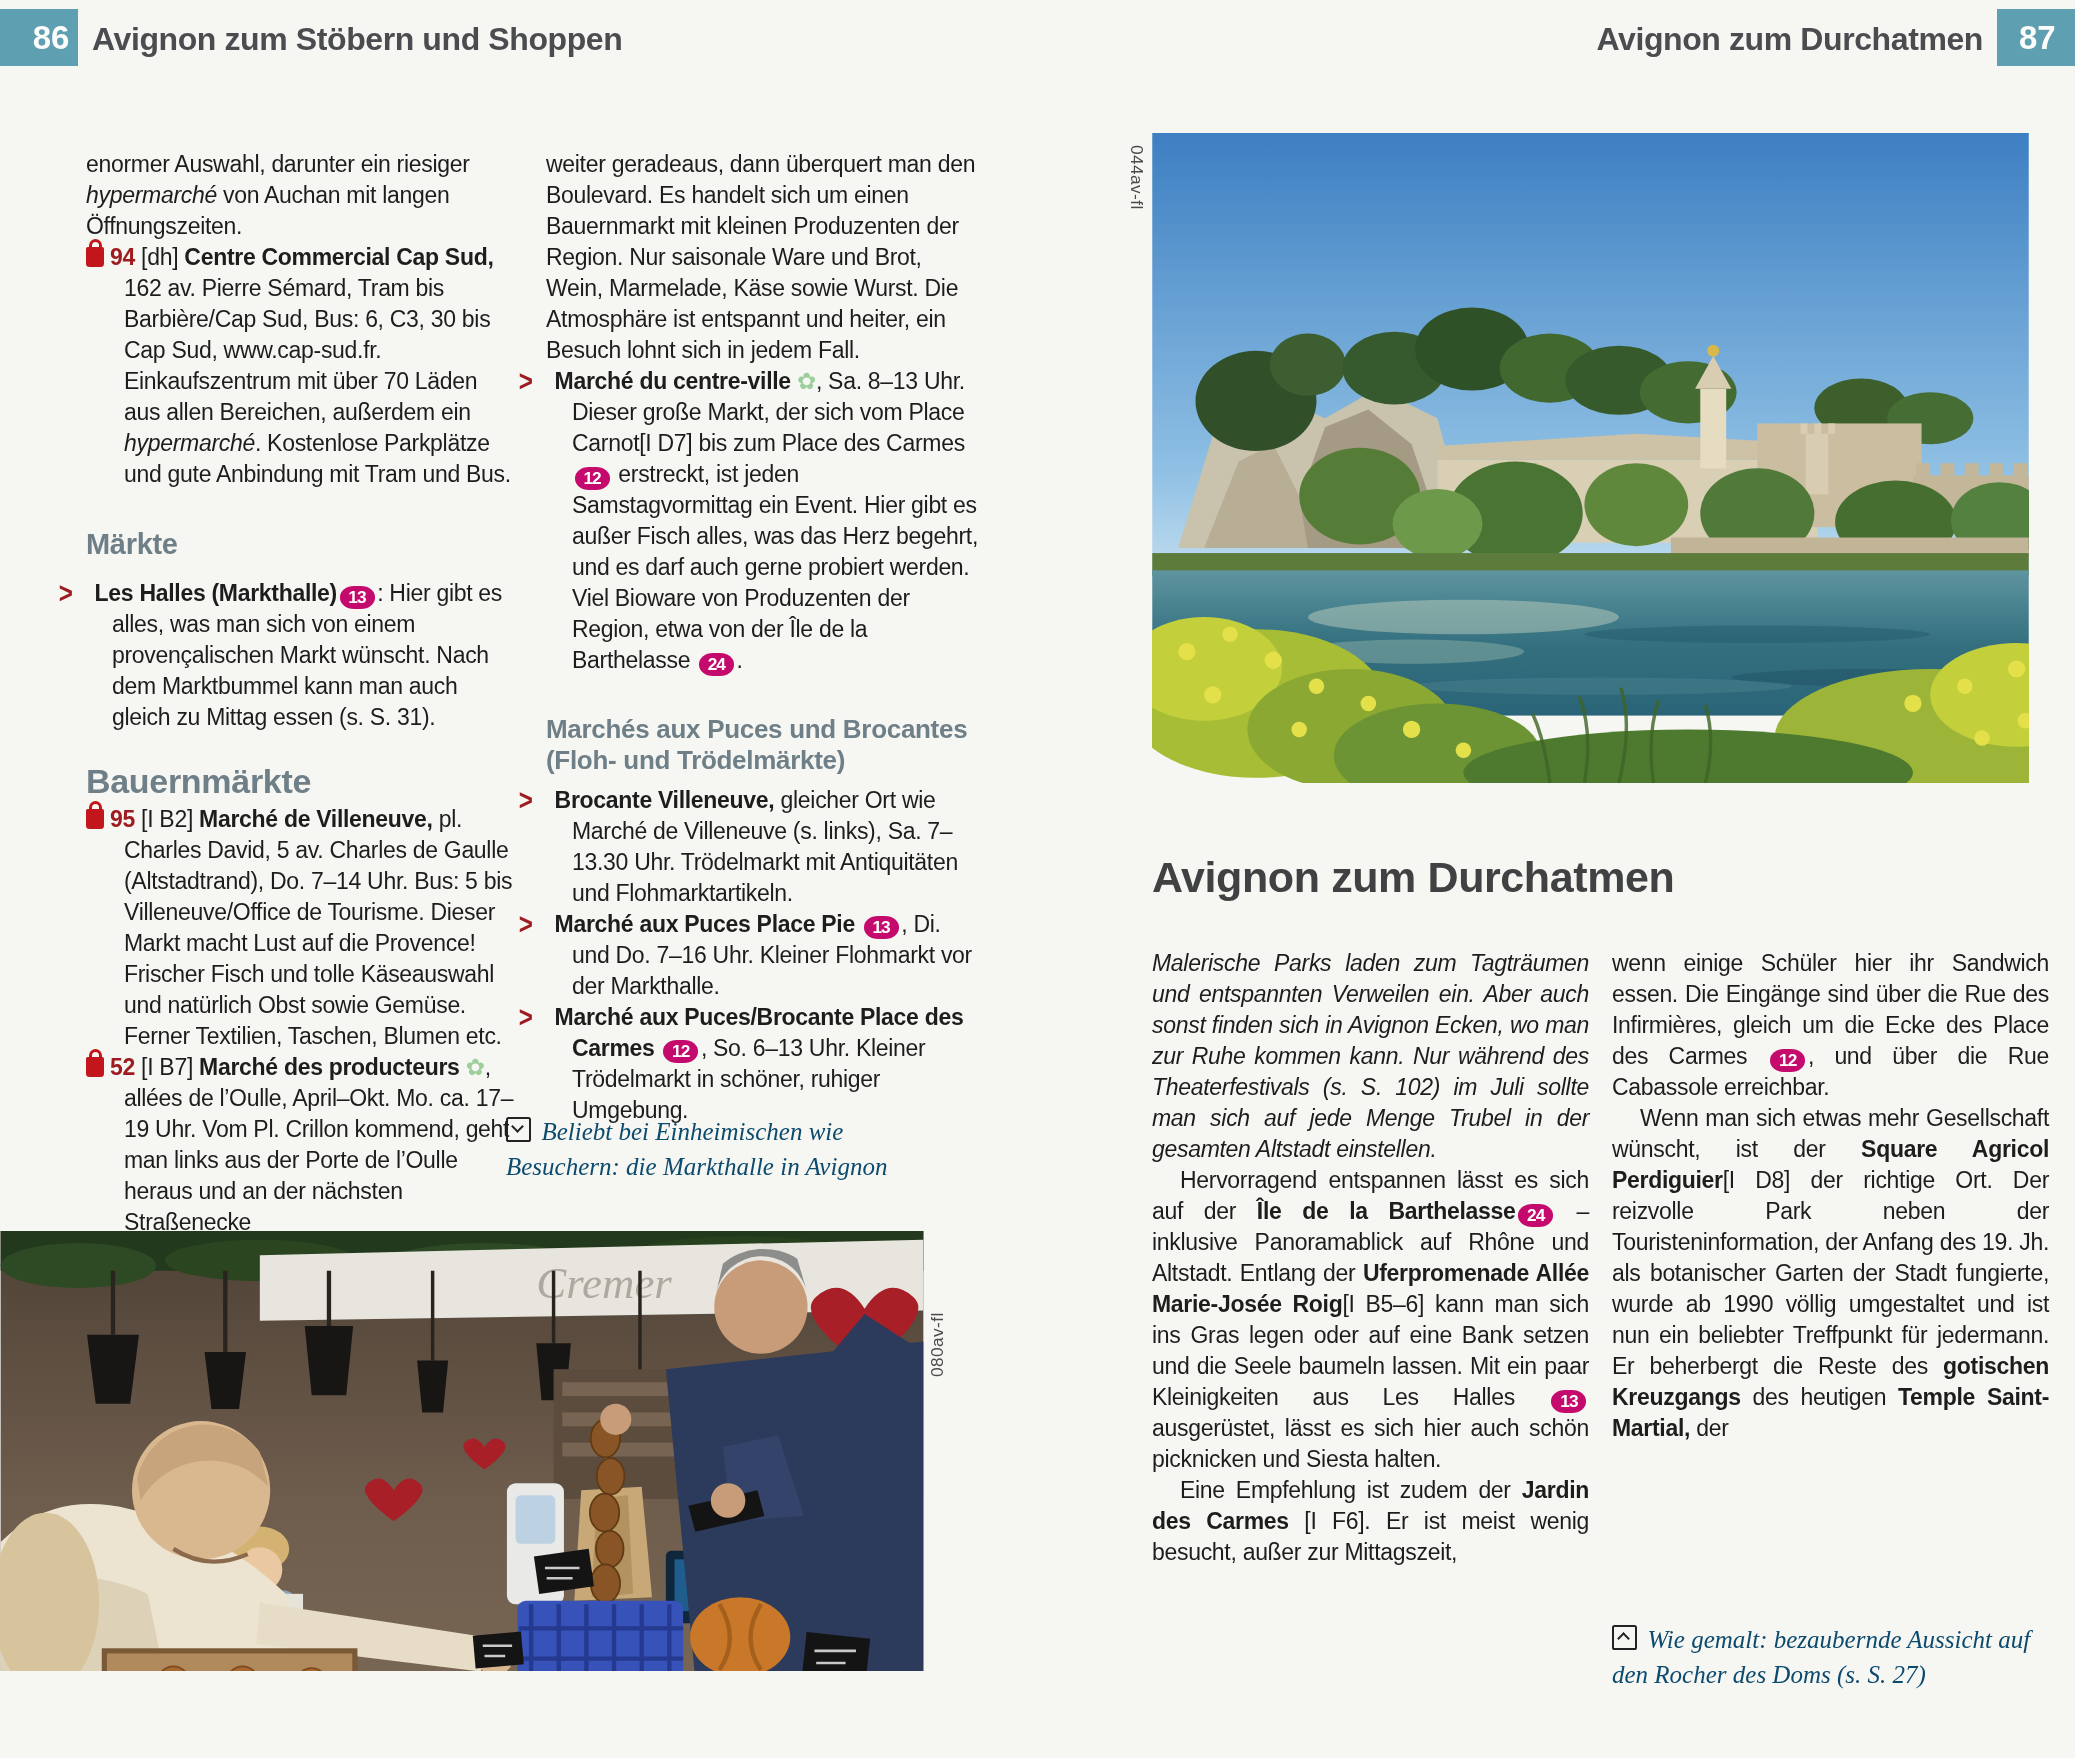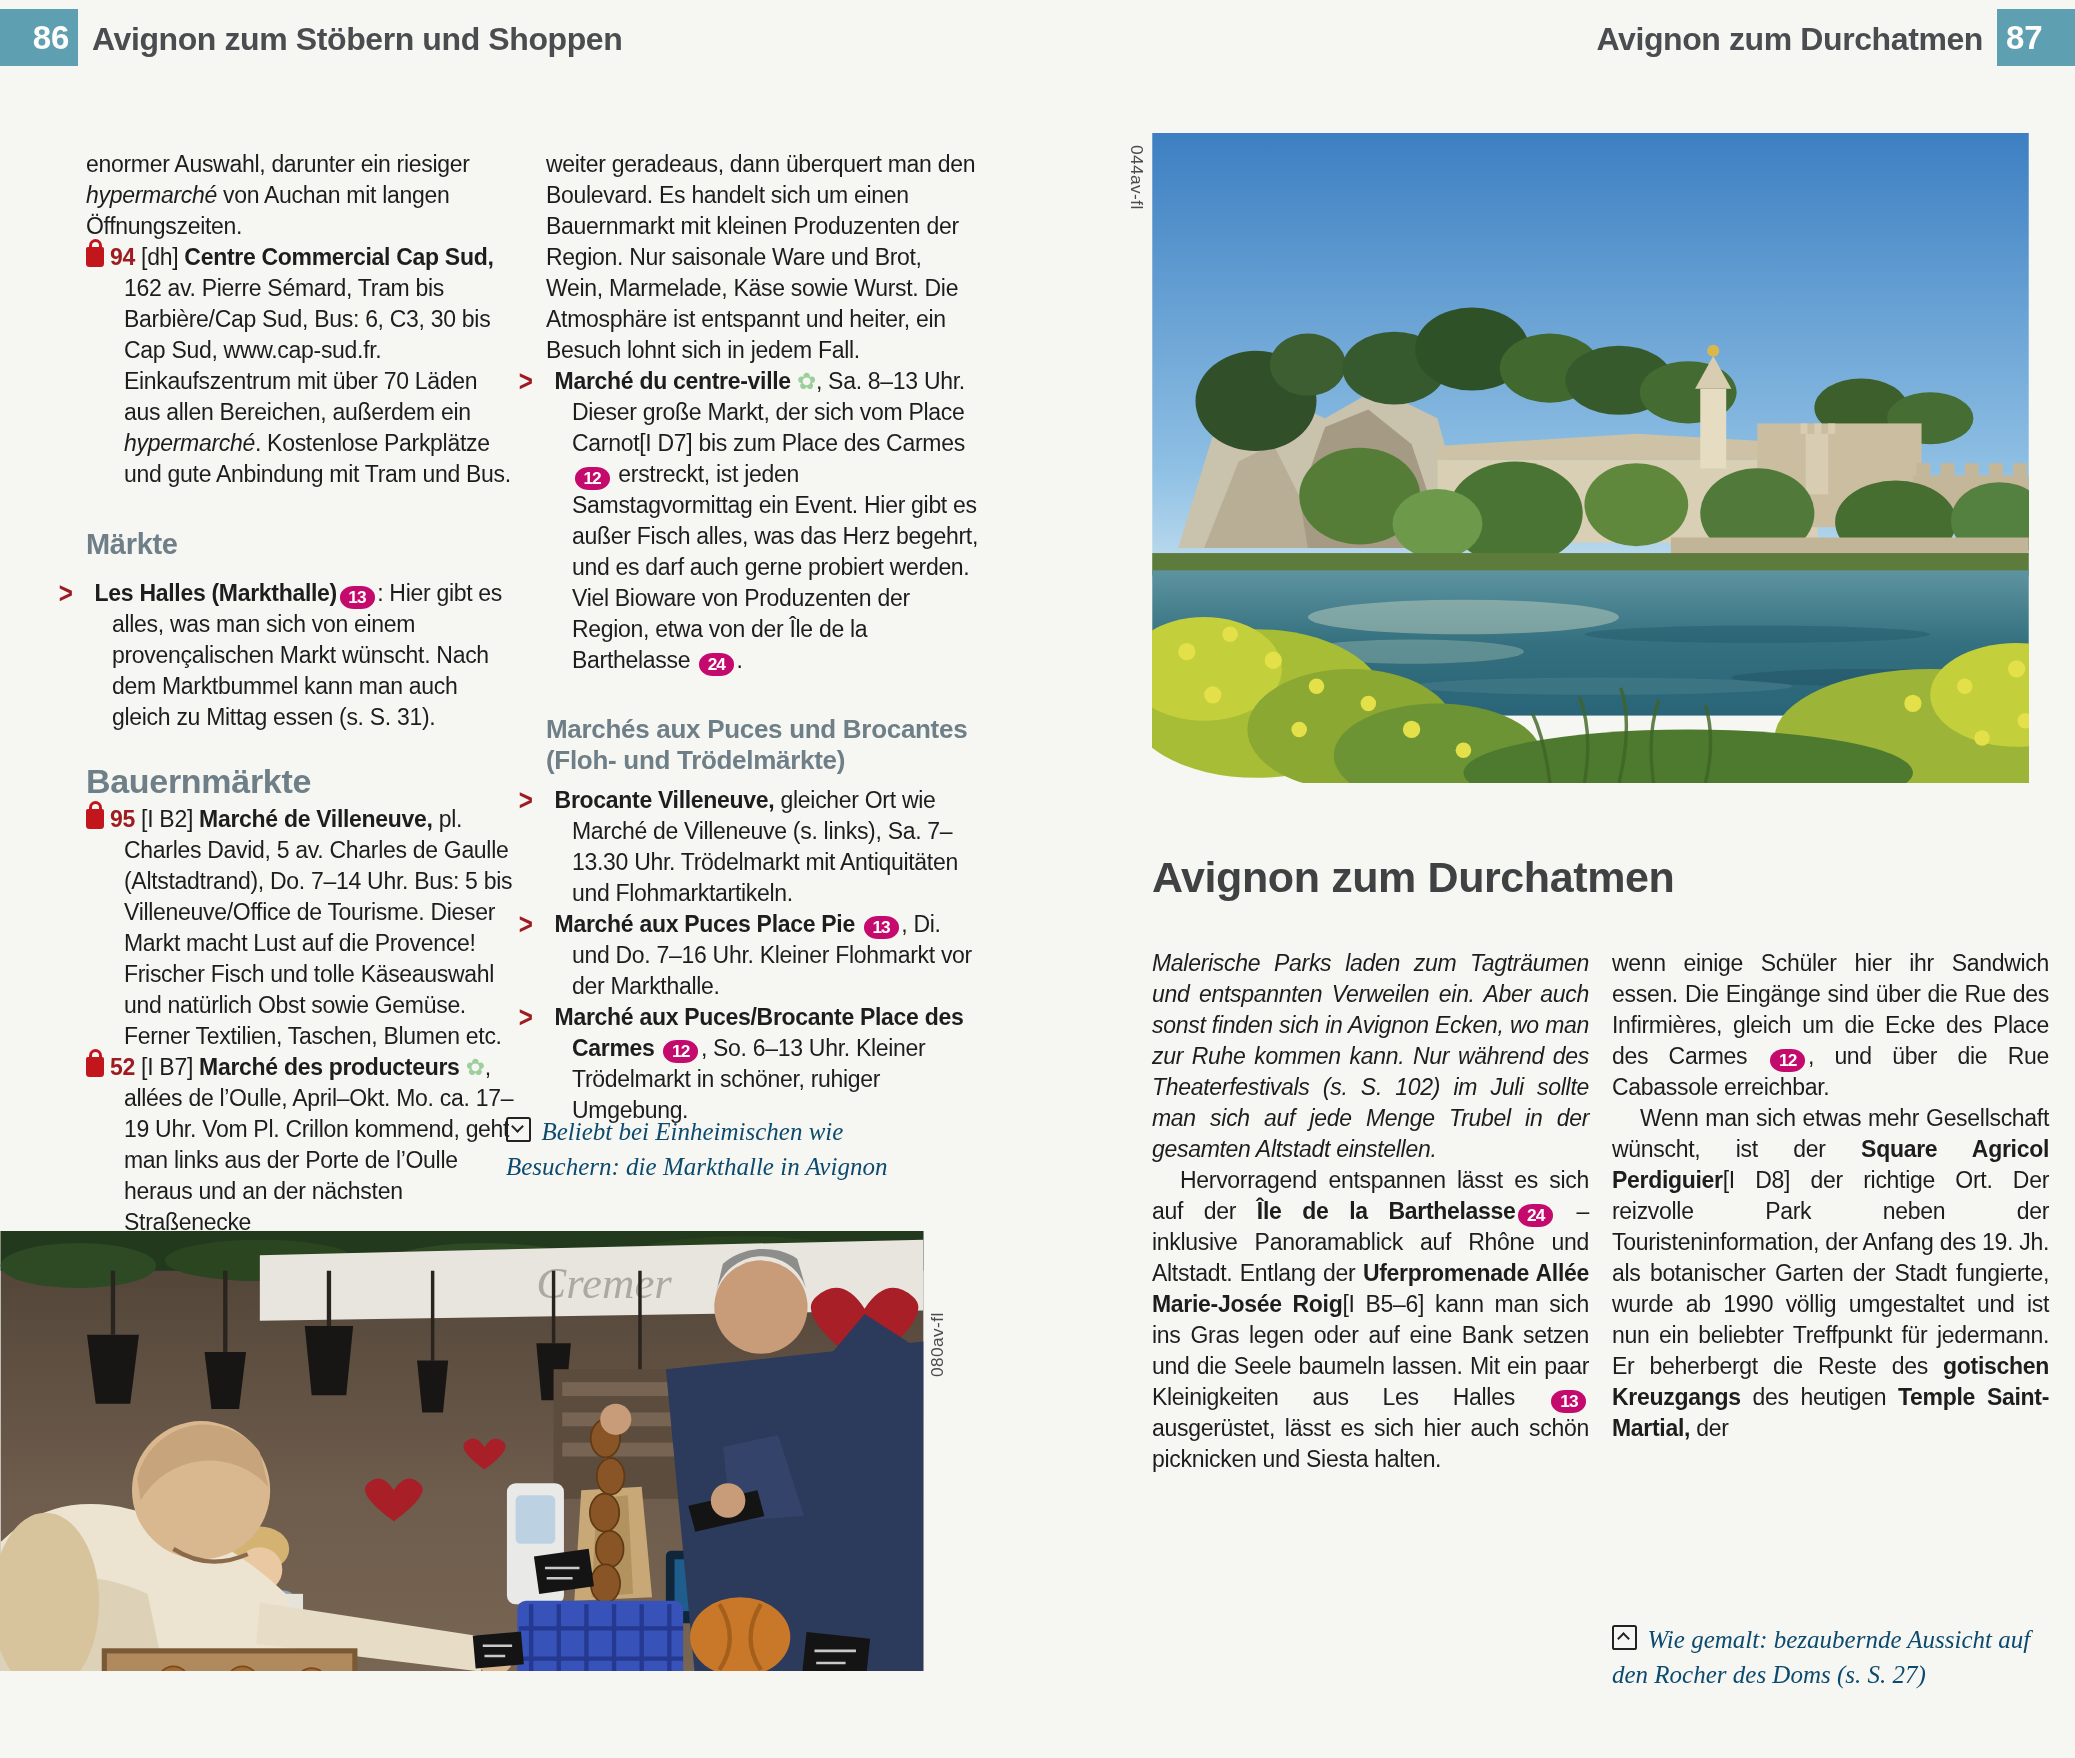--- a/index.html
+++ b/index.html
@@ -7,21 +7,21 @@
     width:2075px;height:1759px;position:relative;overflow:hidden;
     background:#f6f6f3;color:#1d1d1d;
     font-family:"Liberation Sans",sans-serif;
   }
   
   .pagenum-box{
     position:absolute;top:8.6px;width:78px;height:57px;background:#5f9fb2;
     color:#fdfdfb;font-size:33px;font-weight:bold;line-height:57px;
   }
   .pagenum-box.left{left:0;text-align:right;padding-right:8.6px;box-sizing:border-box;}
-  .pagenum-box.right{right:0;text-align:left;padding-left:9px;box-sizing:border-box;}
+  .pagenum-box.right{right:0;text-align:left;padding-left:22px;box-sizing:border-box;}
   .runhead{
     position:absolute;top:8.6px;height:57px;line-height:61px;
     font-size:32px;font-weight:bold;color:#4a4c4f;letter-spacing:-0.4px;
   }
   .runhead.left{left:92px;}
   .runhead.right{right:92px;text-align:right;}
   
   .col{position:absolute;font-size:23px;line-height:31px;letter-spacing:-0.3px;}
   .rcol{text-align:justify;}
   .para{margin:0;}
@@ -377,20 +377,21 @@
     </g>
   </svg>
 </div>
 <div class="credit cw" style="left:1147px;top:145px;">044av-fl</div>
 
 <div class="section-title" style="left:1152px;top:853px;width:873px;">Avignon zum Durchatmen</div>
 
 <div class="col rcol" style="left:1152px;top:948px;width:437px;">
   <div class="para"><span class="seg-i">Malerische Parks laden zum Tagträumen und entspannten Verweilen ein. Aber auch sonst finden sich in Avignon Ecken, wo man zur Ruhe kommen kann. Nur während des Theaterfestivals (s. S. 102) im Juli sollte man sich auf jede Menge Trubel in der gesamten Altstadt einstellen.</span></div>
   <div class="para ind"><span class="seg-p">Hervorragend entspannen lässt es sich auf der </span><span class="seg-b">Île de la Barthelasse</span><span class="seg-badge">24</span><span class="seg-p"> – inklusive Panoramablick auf Rhône und Altstadt. Entlang der </span><span class="seg-b">Uferpromenade Allée Marie-Josée Roig</span><span class="seg-p">[I B5–6] kann man sich ins Gras legen oder auf eine Bank setzen und die Seele baumeln lassen. Mit ein paar Kleinigkeiten aus Les Halles </span><span class="seg-badge">13</span><span class="seg-p"> ausgerüstet, lässt es sich hier auch schön picknicken und Siesta halten.</span></div>
+  <div class="para ind"><span class="seg-p">Eine Empfehlung ist zudem der </span><span class="seg-b">Jardin des Carmes</span><span class="seg-p"> [I F6]. Er ist meist wenig besucht, außer zur Mittagszeit,</span></div>
 </div>
 
 <div class="col rcol" style="left:1612px;top:948px;width:437px;">
   <div class="para"><span class="seg-p">wenn einige Schüler hier ihr Sandwich essen. Die Eingänge sind über die Rue des Infirmières, gleich um die Ecke des Place des Carmes </span><span class="seg-badge">12</span><span class="seg-p">, und über die Rue Cabassole erreichbar.</span></div>
   <div class="para ind"><span class="seg-p">Wenn man sich etwas mehr Gesellschaft wünscht, ist der </span><span class="seg-b">Square Agricol Perdiguier</span><span class="seg-p">[I D8] der richtige Ort. Der reizvolle Park neben der Touristeninformation, der Anfang des 19. Jh. als botanischer Garten der Stadt fungierte, wurde ab 1990 völlig umgestaltet und ist nun ein beliebter Treffpunkt für jedermann. Er beherbergt die Reste des </span><span class="seg-b">gotischen Kreuzgangs</span><span class="seg-p"> des heutigen </span><span class="seg-b">Temple Saint-Martial,</span><span class="seg-p"> der</span></div>
 </div>
 
 <div class="caption" style="left:1612px;top:1622px;width:441px;">
   <span class="cap-icon up"></span><span>Wie gemalt: bezaubernde Aussicht auf den Rocher des Doms (s. S. 27)</span>
 </div>

